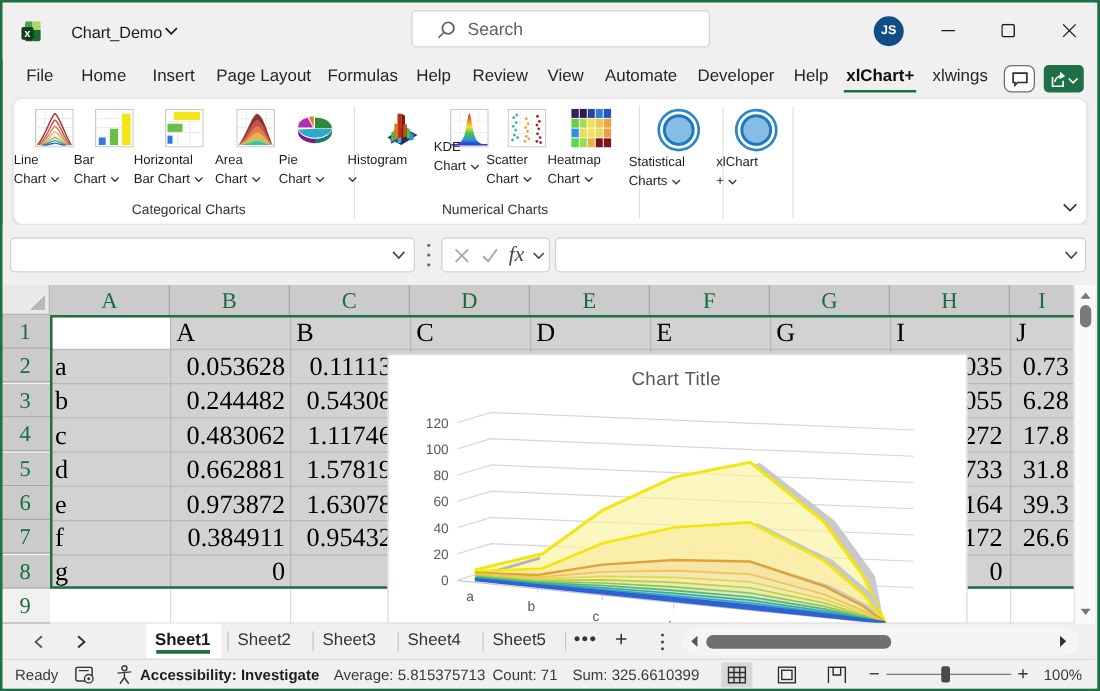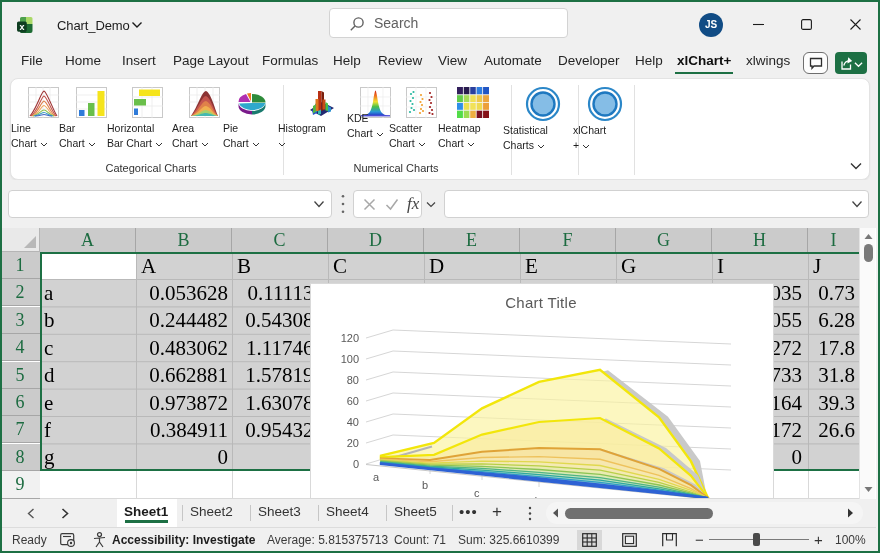--- a/index.html
+++ b/index.html
@@ -22,21 +22,21 @@
   .cmtbtn { position:absolute; left:803px; top:52px; width:25px; height:22px; border:1px solid #6e6e6e; border-radius:6px; background:#fdfdfd; }
   .sharebtn { position:absolute; left:835px; top:52px; width:32px; height:22px; border-radius:4px; background:#1d7044; }
   
   .ribbon { position:absolute; left:10px; top:78px; width:860px; height:102px; background:#fff; border:1px solid #e3e3e3; border-radius:8px; box-shadow:0 1px 2px rgba(0,0,0,.06); }
   .rlab { position:absolute; font-size:10.5px; color:#1e1e1e; line-height:14.5px; text-align:left; white-space:nowrap; }
   .rgroup { position:absolute; top:80px; font-size:11px; color:#333; text-align:center; white-space:nowrap; }
   .rsep { position:absolute; top:6px; height:90px; width:1px; background:#e1e1e1; }
   
   .fbar { position:absolute; left:0; top:180px; width:876px; height:48px; background:#f0f0f0; }
   .namebox { position:absolute; left:8px; top:10px; width:324px; height:28px; background:#fff; border:1px solid #d1d1d1; border-radius:4px; }
-  .fxbox { position:absolute; left:353px; top:10px; width:69px; height:28px; background:#fff; border:1px solid #d1d1d1; border-radius:4px;padding-left:14px; }
+  .fxbox { position:absolute; left:353px; top:10px; width:87px; height:28px; background:#fff; border:1px solid #d1d1d1; border-radius:4px;padding-left:14px; }
   .fmlbox { position:absolute; left:444px; top:10px; width:425px; height:28px; background:#fff; border:1px solid #d1d1d1; border-radius:4px; }
   
   .grid { position:absolute; left:0; top:228px; width:876px; height:271px; background:#fff; font-family:"Liberation Serif", serif; }
   .colhead { position:absolute; top:0; height:24px; background:#cbcbcb; border-right:1px solid #a6a6a6; color:#1c6b40; font-size:18px; text-align:center; line-height:24px; }
   .rowhead { position:absolute; left:0; width:40px; background:#cbcbcb; border-bottom:1px solid #a6a6a6; color:#1c6b40; font-size:18px; text-align:center; }
   .cell { position:absolute; font-size:21px; color:#000; line-height:27px; overflow:hidden; white-space:nowrap; }
   .num { text-align:right; }
   
   .tabbar { position:absolute; left:0; top:499px; width:876px; height:28px; background:#f0f0f0; }
   .tab { position:absolute; top:0; height:28px; font-size:13.5px; color:#333; line-height:26px; }

